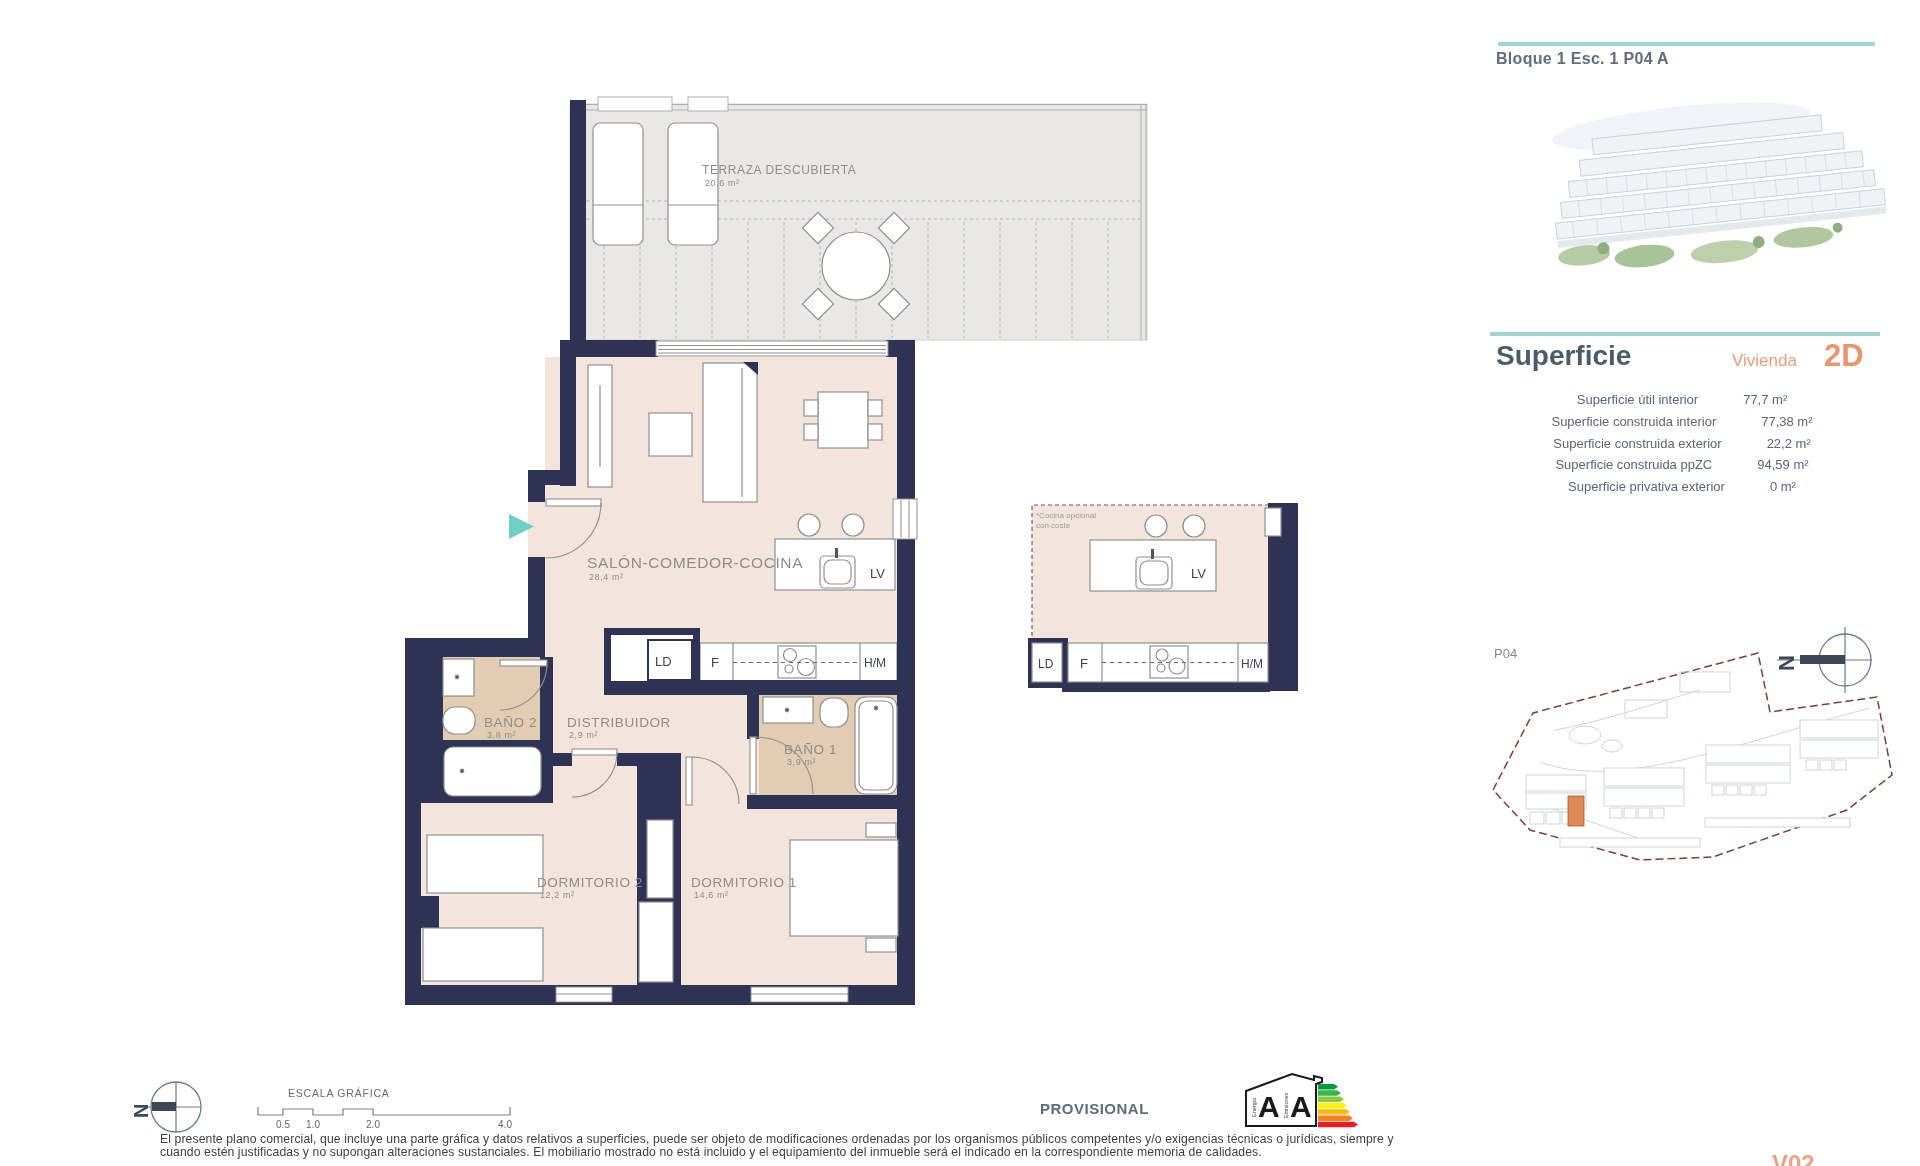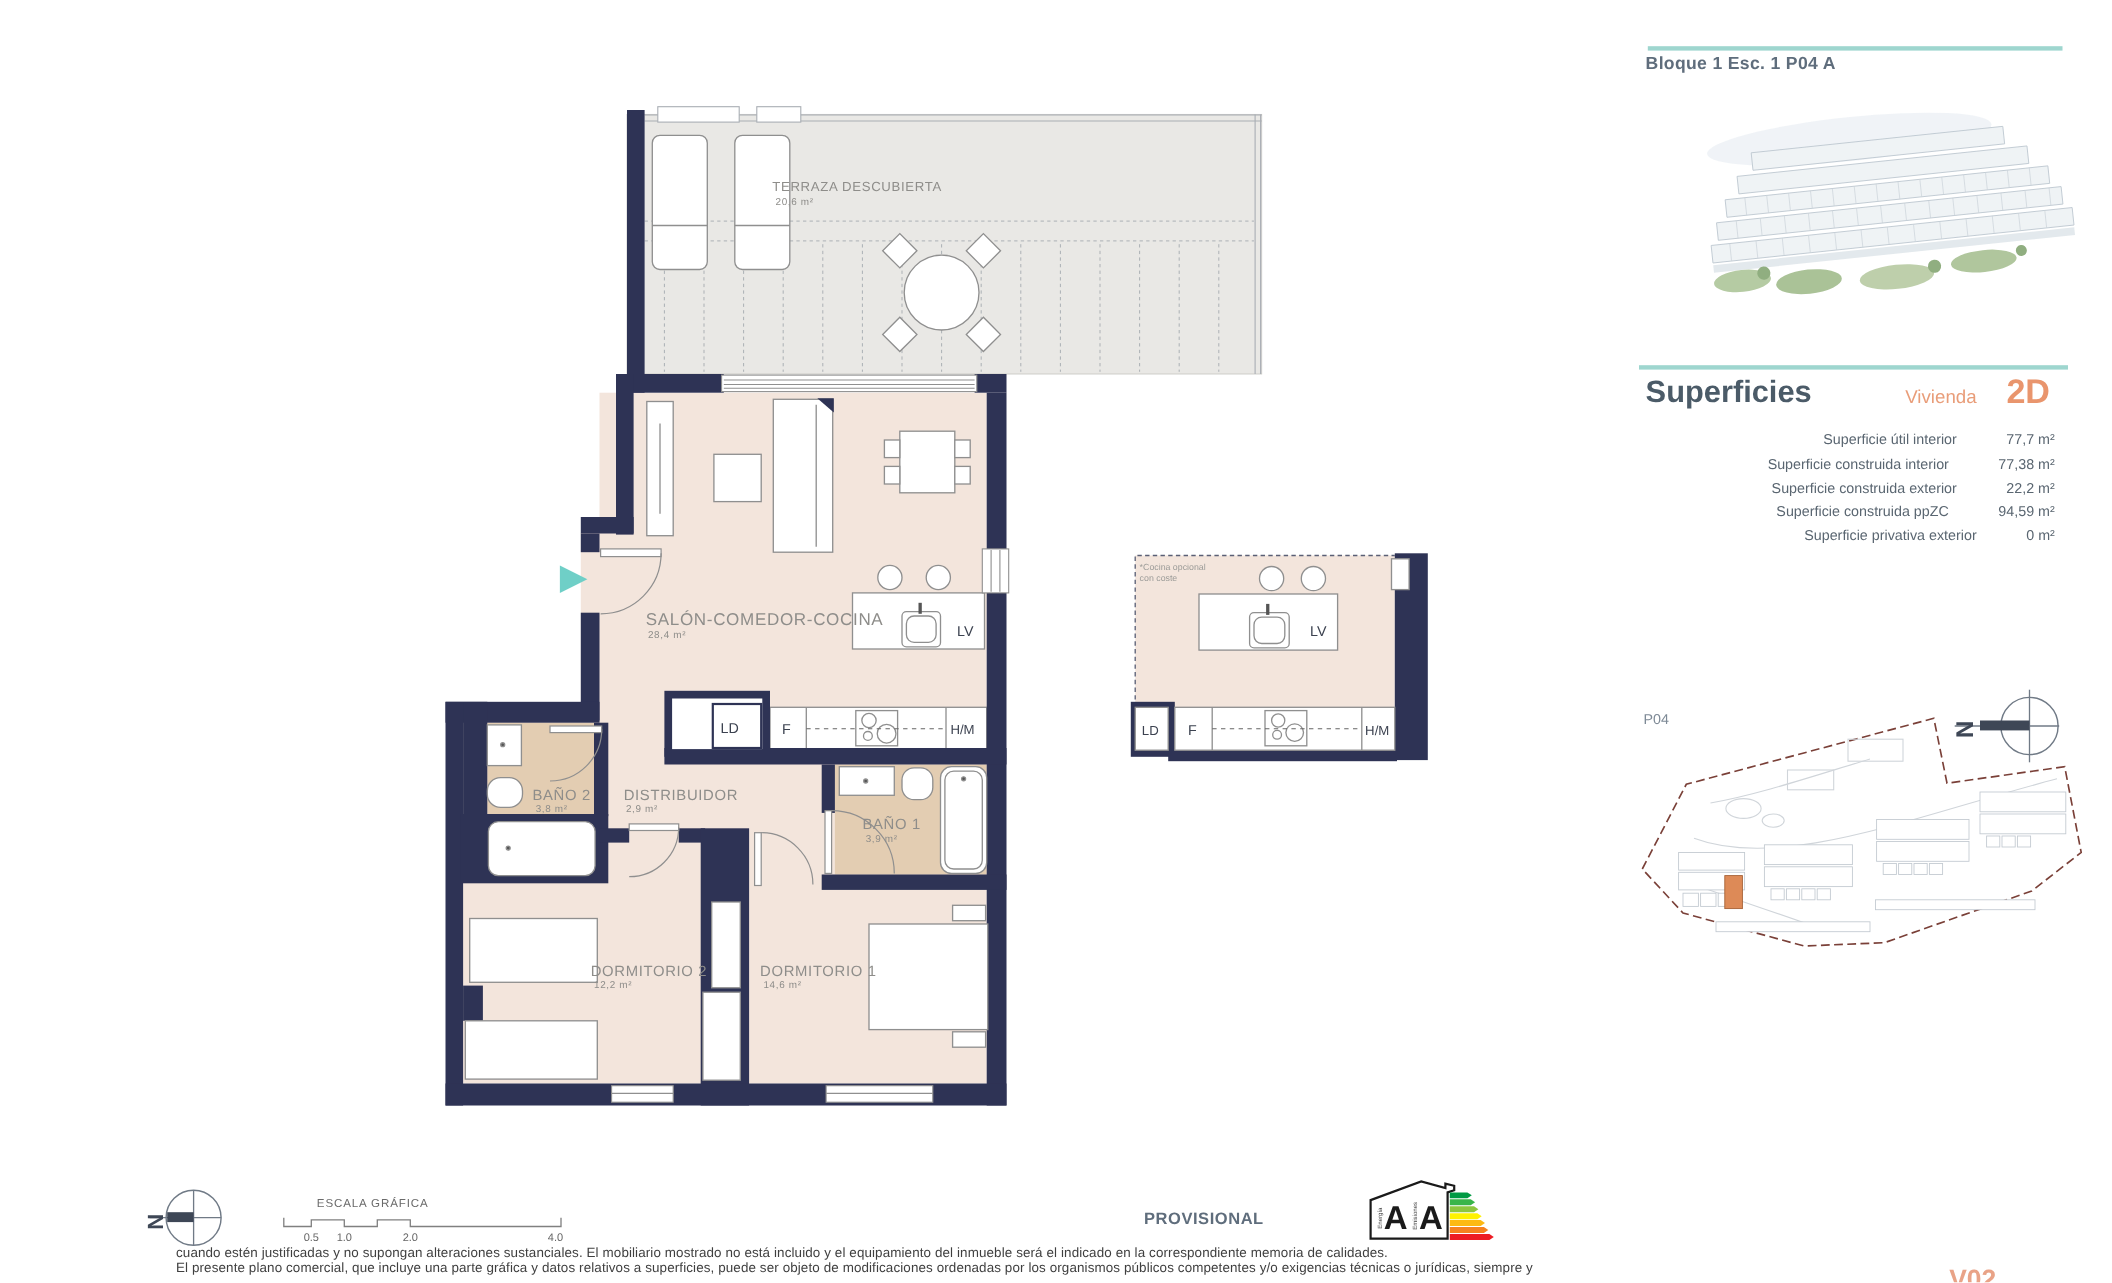--- a/index.html
+++ b/index.html
@@ -7,21 +7,21 @@
         font-family:"Liberation Sans",sans-serif;}
   .plan-svg{position:absolute;left:0;top:0;z-index:1;}
   .teal-rule{position:absolute;background:#9ed6cf;height:4px;z-index:2;}
   .doc-title{position:absolute;left:1496px;top:50px;font-size:16px;font-weight:bold;
              color:#5f6d7c;letter-spacing:.3px;z-index:2;}
   .sup-head{position:absolute;left:1496px;top:340px;width:380px;height:36px;z-index:2;}
   .sup-title{position:absolute;left:0;top:0;font-size:28px;font-weight:bold;color:#4b5b68;}
   .sup-vivienda{position:absolute;left:236px;top:11px;font-size:17px;color:#e99d79;}
   .sup-code{position:absolute;left:328px;top:-2px;font-size:31px;font-weight:bold;color:#e9956d;}
   .sup-table{position:absolute;left:1496px;top:392px;width:372px;z-index:2;}
-  .sup-row{display:flex;justify-content:flex-end;height:21.8px;font-size:13px;color:#5a6671;gap:45px;}
+  .sup-row{display:flex;justify-content:center;height:21.8px;font-size:13px;color:#5a6671;gap:45px;}
   .sup-row .val{text-align:right;}
   .p04-label{position:absolute;left:1494px;top:646px;font-size:13px;color:#7e8a96;z-index:2;}
   .provisional{position:absolute;left:1040px;top:1100px;width:200px;text-align:left;
                font-size:15px;font-weight:bold;color:#5f6d7c;letter-spacing:.5px;z-index:2;}
   .disclaimer{position:absolute;left:160px;top:1133px;width:1560px;font-size:12.2px;
               color:#3f3f3f;line-height:12.8px;letter-spacing:.1px;z-index:2;}
   .version{position:absolute;left:1772px;top:1150px;font-size:24px;font-weight:bold;
            color:#e9a387;z-index:2;}
   text{font-family:"Liberation Sans",sans-serif;}
 </style>
@@ -347,21 +347,21 @@
       <polygon points="1318,1121.8 1354,1121.8 1358,1124.5 1354,1127.2 1318,1127.2" fill="#ed1c24"></polygon>
     </g>
   </g>
 </svg>
 
 <div class="teal-rule" style="left:1498px;top:42px;width:377px;"></div>
 <div class="doc-title">Bloque 1 Esc. 1 P04 A</div>
 
 <div class="teal-rule" style="left:1490px;top:332px;width:390px;"></div>
 <div class="sup-head">
-  <span class="sup-title">Superficies</span>
+  <span class="sup-title">Superficie</span>
   <span class="sup-vivienda">Vivienda</span>
   <span class="sup-code">2D</span>
 </div>
 
 <div class="sup-table">
   <div class="sup-row">
     <span>Superficie útil interior</span>
     <span class="val">77,7 m²</span>
   </div>
   <div class="sup-row">
@@ -380,19 +380,19 @@
     <span>Superficie privativa exterior</span>
     <span class="val">0 m²</span>
   </div>
 </div>
 
 <div class="p04-label">P04</div>
 
 <div class="provisional">PROVISIONAL</div>
 
 <div class="disclaimer">
+  <div>El presente plano comercial, que incluye una parte gráfica y datos relativos a superficies, puede ser objeto de modificaciones ordenadas por los organismos públicos competentes y/o exigencias técnicas o jurídicas, siempre y</div>
   <div>cuando estén justificadas y no supongan alteraciones sustanciales. El mobiliario mostrado no está incluido y el equipamiento del inmueble será el indicado en la correspondiente memoria de calidades.</div>
-  <div>El presente plano comercial, que incluye una parte gráfica y datos relativos a superficies, puede ser objeto de modificaciones ordenadas por los organismos públicos competentes y/o exigencias técnicas o jurídicas, siempre y</div>
 </div>
 
 <div class="version">V02</div>
 
 </div>
 
 </body></html>

